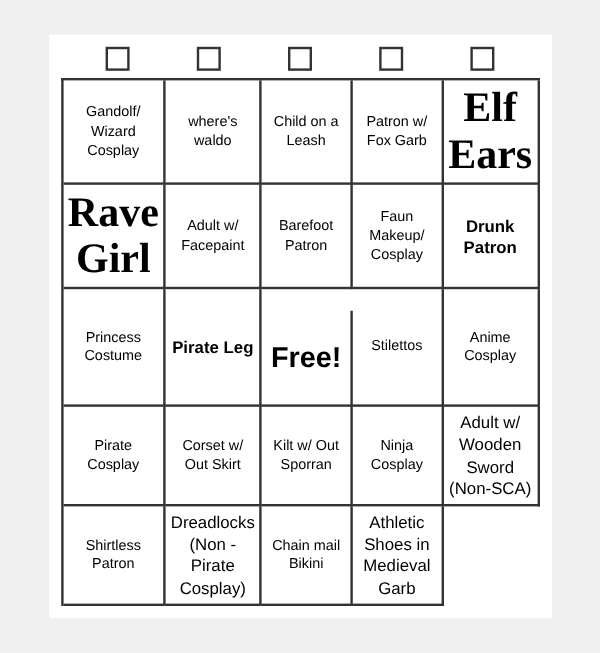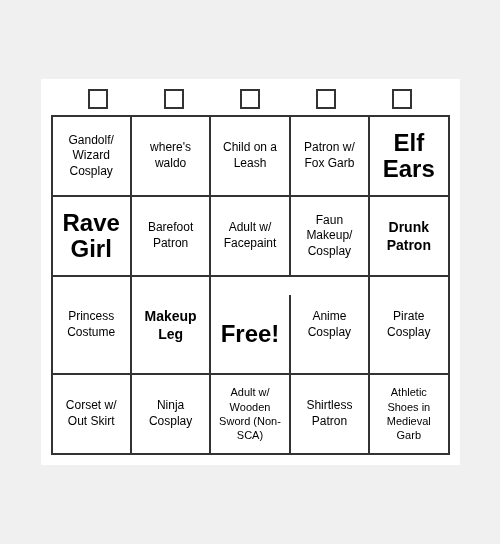--- a/index.html
+++ b/index.html
@@ -40,63 +40,68 @@
       min-height: 80px;
       display: flex;
       align-items: center;
       justify-content: center;
       text-align: center;
       padding: 4px;
       font-size: 12px;
       line-height: 1.3;
     }
     .bingo-cell.large-text {
-      font-size: 24px;
+      font-size: 35px;
       font-weight: bold;
       line-height: 1.1;
+      font-family: Liberation Serif, serif;
     }
     .bingo-cell.medium-text {
       font-size: 14px;
       font-weight: bold;
     }
     .bingo-cell.free-space {
       font-size: 24px;
       font-weight: bold;
       margin-top: 18px;
     }
     .bingo-cell.small-text {
-      font-size: 11px;
+      font-size: 14px;
     }
   </style>
 </head>
 <body>
 
 <div class="bingo-card">
   <div class="checkboxes-row">
     <span class="checkbox-item"></span>
     <span class="checkbox-item"></span>
     <span class="checkbox-item"></span>
     <span class="checkbox-item"></span>
     <span class="checkbox-item"></span>
   </div>
   <div class="bingo-grid">
   <div class="bingo-cell">Gandolf/ Wizard Cosplay</div>
       <div class="bingo-cell">where's waldo</div>
       <div class="bingo-cell">Child on a Leash</div>
       <div class="bingo-cell">Patron w/ Fox Garb</div>
       <div class="bingo-cell large-text">Elf Ears</div>
       <div class="bingo-cell large-text">Rave Girl</div>
+      <div class="bingo-cell">Adult w/ Facepaint</div>
       <div class="bingo-cell">Barefoot Patron</div>
-      <div class="bingo-cell">Adult w/ Facepaint</div>
       <div class="bingo-cell">Faun Makeup/ Cosplay</div>
       <div class="bingo-cell medium-text">Drunk Patron</div>
       <div class="bingo-cell">Princess Costume</div>
-      <div class="bingo-cell medium-text">Makeup Leg</div>
+      <div class="bingo-cell medium-text">Pirate Leg</div>
       <div class="bingo-cell free-space">Free!</div>
+      <div class="bingo-cell">Stilettos</div>
       <div class="bingo-cell">Anime Cosplay</div>
       <div class="bingo-cell">Pirate Cosplay</div>
       <div class="bingo-cell">Corset w/ Out Skirt</div>
+      <div class="bingo-cell">Kilt w/ Out Sporran</div>
       <div class="bingo-cell">Ninja Cosplay</div>
       <div class="bingo-cell small-text">Adult w/ Wooden Sword (Non-SCA)</div>
       <div class="bingo-cell">Shirtless Patron</div>
+      <div class="bingo-cell small-text">Dreadlocks (Non - Pirate Cosplay)</div>
+      <div class="bingo-cell">Chain mail Bikini</div>
       <div class="bingo-cell small-text">Athletic Shoes in Medieval Garb</div>
     </div>
 </div>
 
 </body></html>

